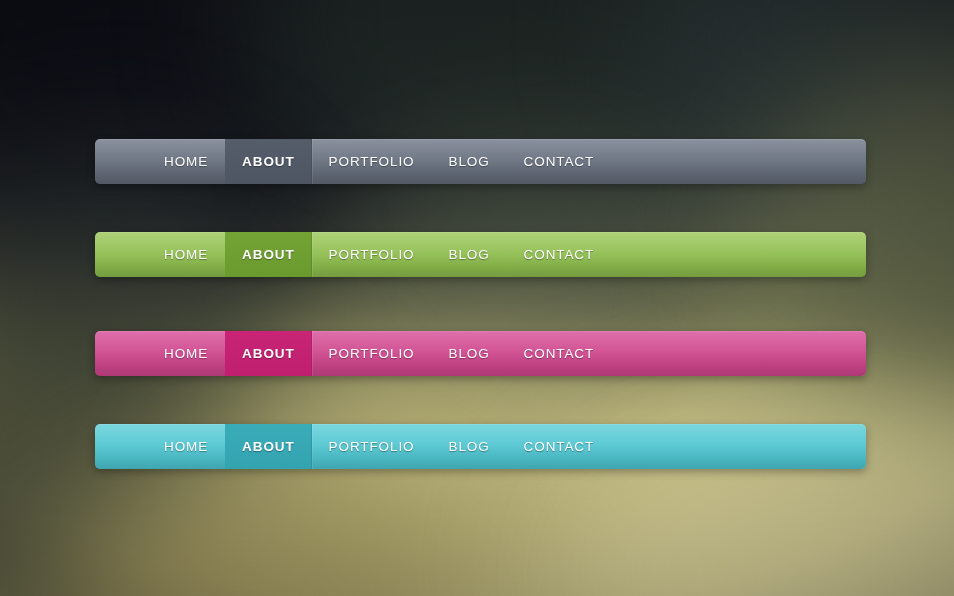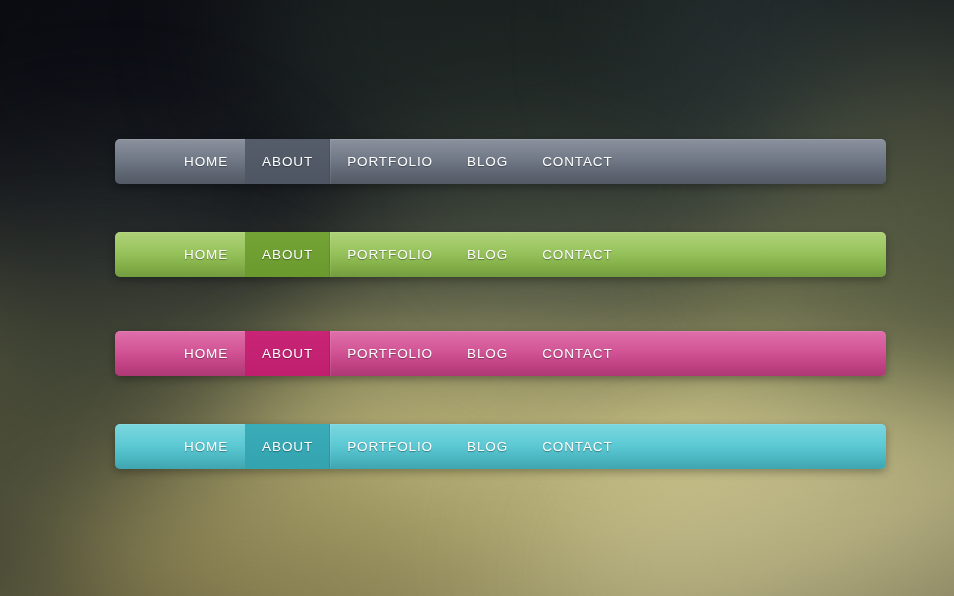--- a/index.html
+++ b/index.html
@@ -65,21 +65,20 @@
     position:absolute;
     left:95px;
     width:771px;
     height:45px;
     border-radius:5px;
     display:flex;
     align-items:stretch;
     padding-left:52px;
     overflow:hidden;
     box-shadow:0 3px 9px rgba(0,0,0,0.30), 0 1px 0 rgba(255,255,255,0.10) inset;
-    margin-left:20px;
   }
   .navbar::after {
     content:"";
     position:absolute; inset:0;
     pointer-events:none;
     border-radius:5px;
     background:linear-gradient(to bottom,
       rgba(255,255,255,0.16) 0%,
       rgba(255,255,255,0.05) 45%,
       rgba(0,0,0,0.05) 75%,
@@ -96,20 +95,21 @@
     font-size:13.5px;
     letter-spacing:0.9px;
     font-weight:400;
     text-shadow:0 1px 1px rgba(0,0,0,0.35);
     padding:0 17px;
     cursor:pointer;
     white-space:nowrap;
   }
   .navbar .item.active {
     box-shadow:1px 0 0 rgba(255,255,255,0.10), -1px 0 0 rgba(0,0,0,0.10) inset;
+    font-weight:bold;
   }
 
   
   #bar-1 { top:139px; background:linear-gradient(to bottom,#757d8c 0%,#6b7381 40%,#5f6774 100%); }
   #bar-1 .item.active { background:linear-gradient(to bottom,#555d6b 0%,#4e5663 100%); }
 
   
   #bar-2 { top:232px; background:linear-gradient(to bottom,#9fc95f 0%,#92c053 45%,#84b348 100%); }
   #bar-2 .item.active { background:linear-gradient(to bottom,#74a335 0%,#6a9a2e 100%); }
 

